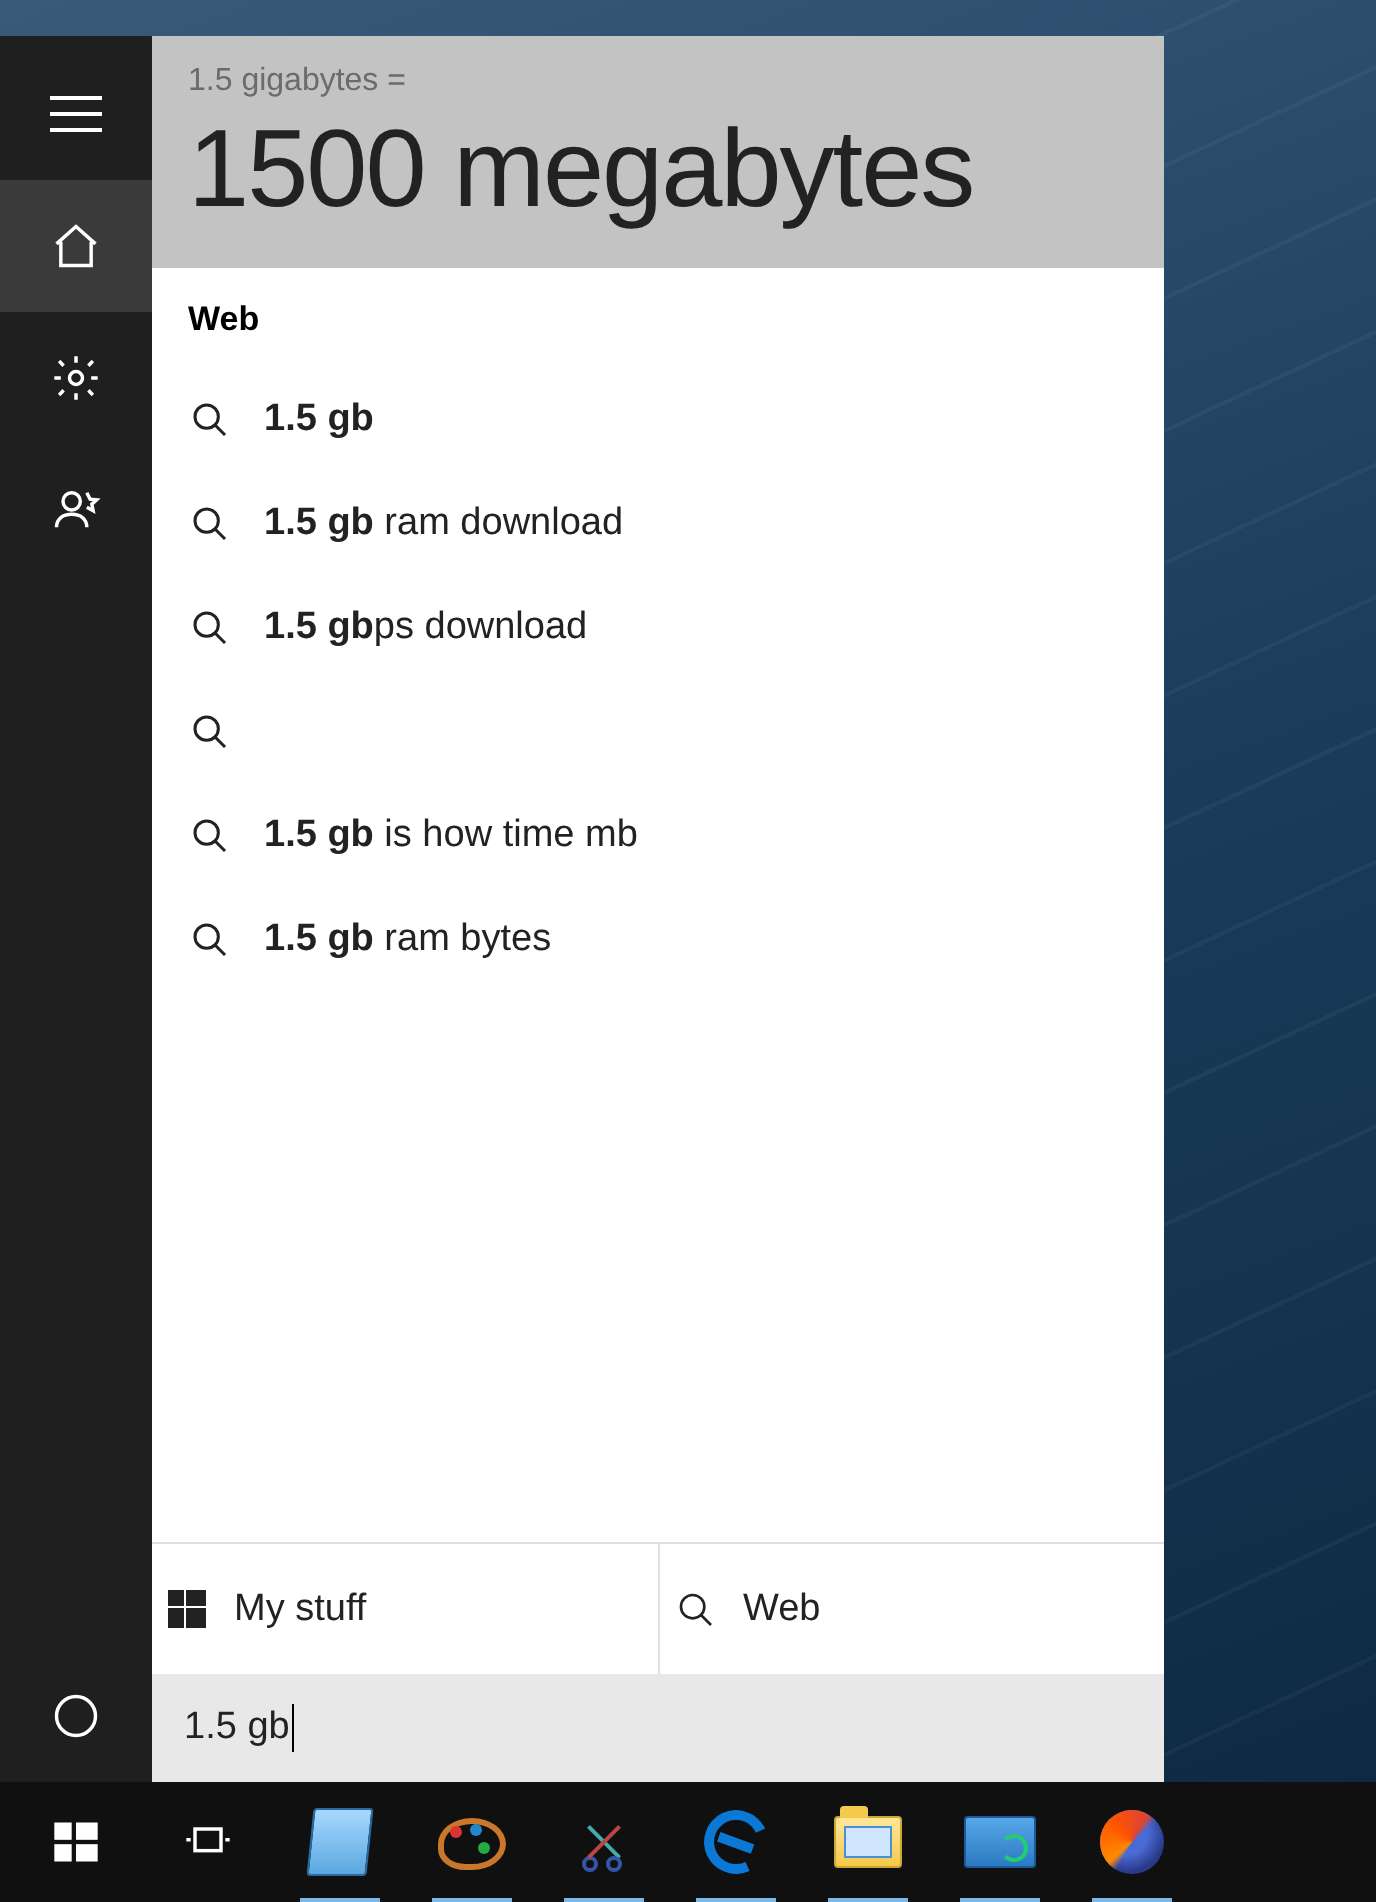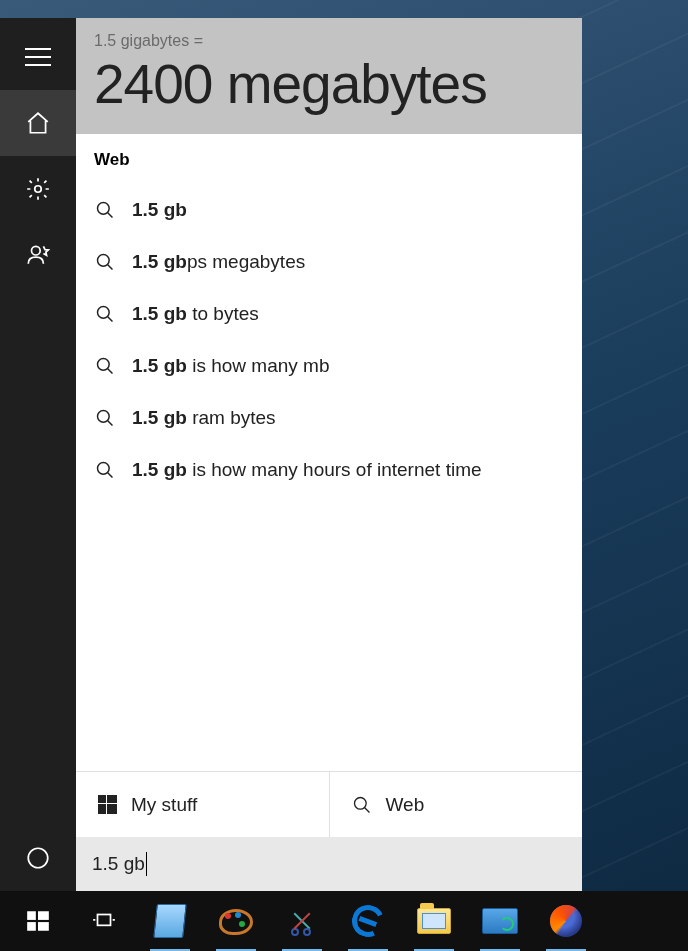--- a/index.html
+++ b/index.html
@@ -116,21 +116,21 @@
     display:flex;
     border-top:1px solid #e0e0e0;
     height:66px;
     background:#fff;
   }
   .bottom-btn{
     flex:1;
     display:flex;
     align-items:center;
     gap:14px;
-    padding-left:22px;
+    padding-left:8px;
     font-size:19px;
     color:#222;
     cursor:pointer;
   }
   .bottom-btn + .bottom-btn { border-left:1px solid #e0e0e0; }
   .bottom-btn svg{ width:20px; height:20px; stroke:#222; fill:none; stroke-width:1.6;}
   .win-glyph { display:grid; grid-template-columns:8px 10px; grid-template-rows:8px 10px; gap:1px;}
   .win-glyph span{ background:#222; }
 
   .search-input-box{
@@ -225,21 +225,21 @@
     <div class="sidebar-btn">
       <svg viewBox="0 0 24 24">
           <circle cx="12" cy="12" r="9"></circle>
         </svg>
     </div>
   </div>
 
   <div class="main">
     <div class="answer-card">
       <div class="answer-query">1.5 gigabytes =</div>
-      <div class="answer-result">2400 megabytes</div>
+      <div class="answer-result">1500 megabytes</div>
     </div>
 
     <div class="web-section">
       <div class="web-heading">Web</div>
       <div id="suggestions-list">
           <div class="suggestion">
             <span class="sicon">
               <svg viewBox="0 0 24 24">
                 <circle cx="10" cy="10" r="7"></circle>
                 <path d="M21 21l-6-6"></path>
@@ -247,57 +247,56 @@
             </span>
             <span><span class="sg-bold">1.5 gb</span><span class="sg-rest"></span></span>
           </div>
           <div class="suggestion">
             <span class="sicon">
               <svg viewBox="0 0 24 24">
                 <circle cx="10" cy="10" r="7"></circle>
                 <path d="M21 21l-6-6"></path>
               </svg>
             </span>
-            <span><span class="sg-bold">1.5 gb</span><span class="sg-rest">ps megabytes</span></span>
-          </div>
-          <div class="suggestion">
-            <span class="sicon">
-              <svg viewBox="0 0 24 24">
-                <circle cx="10" cy="10" r="7"></circle>
-                <path d="M21 21l-6-6"></path>
-              </svg>
-            </span>
-            <span><span class="sg-bold">1.5 gb</span><span class="sg-rest"> to bytes</span></span>
-          </div>
-          <div class="suggestion">
-            <span class="sicon">
-              <svg viewBox="0 0 24 24">
-                <circle cx="10" cy="10" r="7"></circle>
-                <path d="M21 21l-6-6"></path>
-              </svg>
-            </span>
-            <span><span class="sg-bold">1.5 gb</span><span class="sg-rest"> is how many mb</span></span>
+            <span><span class="sg-bold">1.5 gb</span><span class="sg-rest"> ram download</span></span>
+          </div>
+          <div class="suggestion">
+            <span class="sicon">
+              <svg viewBox="0 0 24 24">
+                <circle cx="10" cy="10" r="7"></circle>
+                <path d="M21 21l-6-6"></path>
+              </svg>
+            </span>
+            <span><span class="sg-bold">1.5 gb</span><span class="sg-rest">ps download</span></span>
+          </div>
+          <div class="suggestion">
+            <span class="sicon">
+              <svg viewBox="0 0 24 24">
+                <circle cx="10" cy="10" r="7"></circle>
+                <path d="M21 21l-6-6"></path>
+              </svg>
+            </span>
+          </div>
+          <div class="suggestion">
+            <span class="sicon">
+              <svg viewBox="0 0 24 24">
+                <circle cx="10" cy="10" r="7"></circle>
+                <path d="M21 21l-6-6"></path>
+              </svg>
+            </span>
+            <span><span class="sg-bold">1.5 gb</span><span class="sg-rest"> is how time mb</span></span>
           </div>
           <div class="suggestion">
             <span class="sicon">
               <svg viewBox="0 0 24 24">
                 <circle cx="10" cy="10" r="7"></circle>
                 <path d="M21 21l-6-6"></path>
               </svg>
             </span>
             <span><span class="sg-bold">1.5 gb</span><span class="sg-rest"> ram bytes</span></span>
-          </div>
-          <div class="suggestion">
-            <span class="sicon">
-              <svg viewBox="0 0 24 24">
-                <circle cx="10" cy="10" r="7"></circle>
-                <path d="M21 21l-6-6"></path>
-              </svg>
-            </span>
-            <span><span class="sg-bold">1.5 gb</span><span class="sg-rest"> is how many hours of internet time</span></span>
           </div>
         </div>
     </div>
 
     <div class="bottom-row">
       <div class="bottom-btn">
         <span class="win-glyph">
             <span></span>
             <span></span>
             <span></span>

